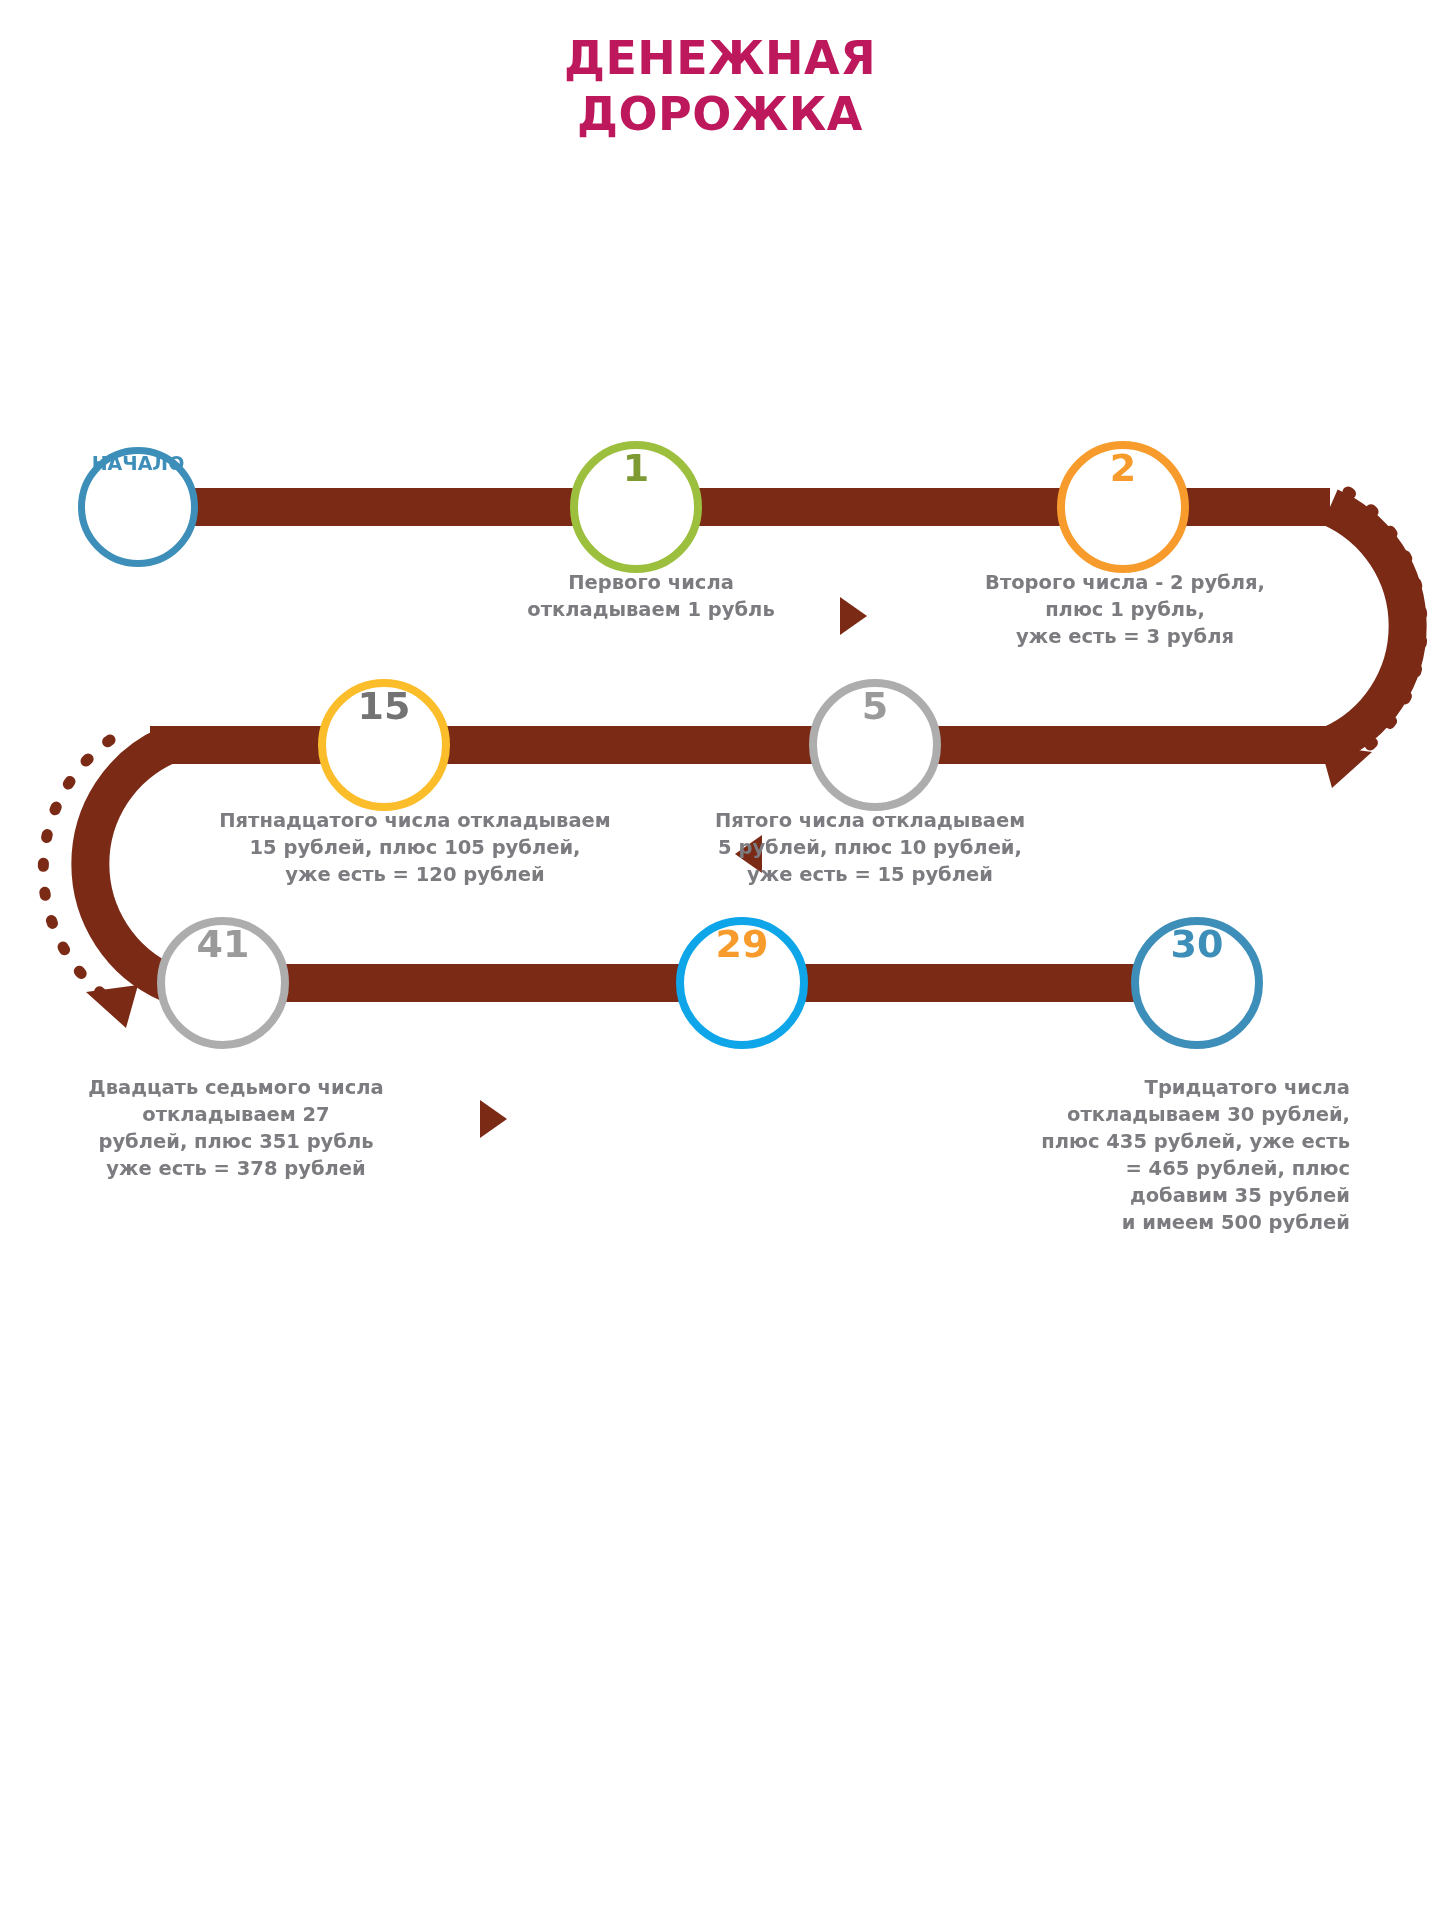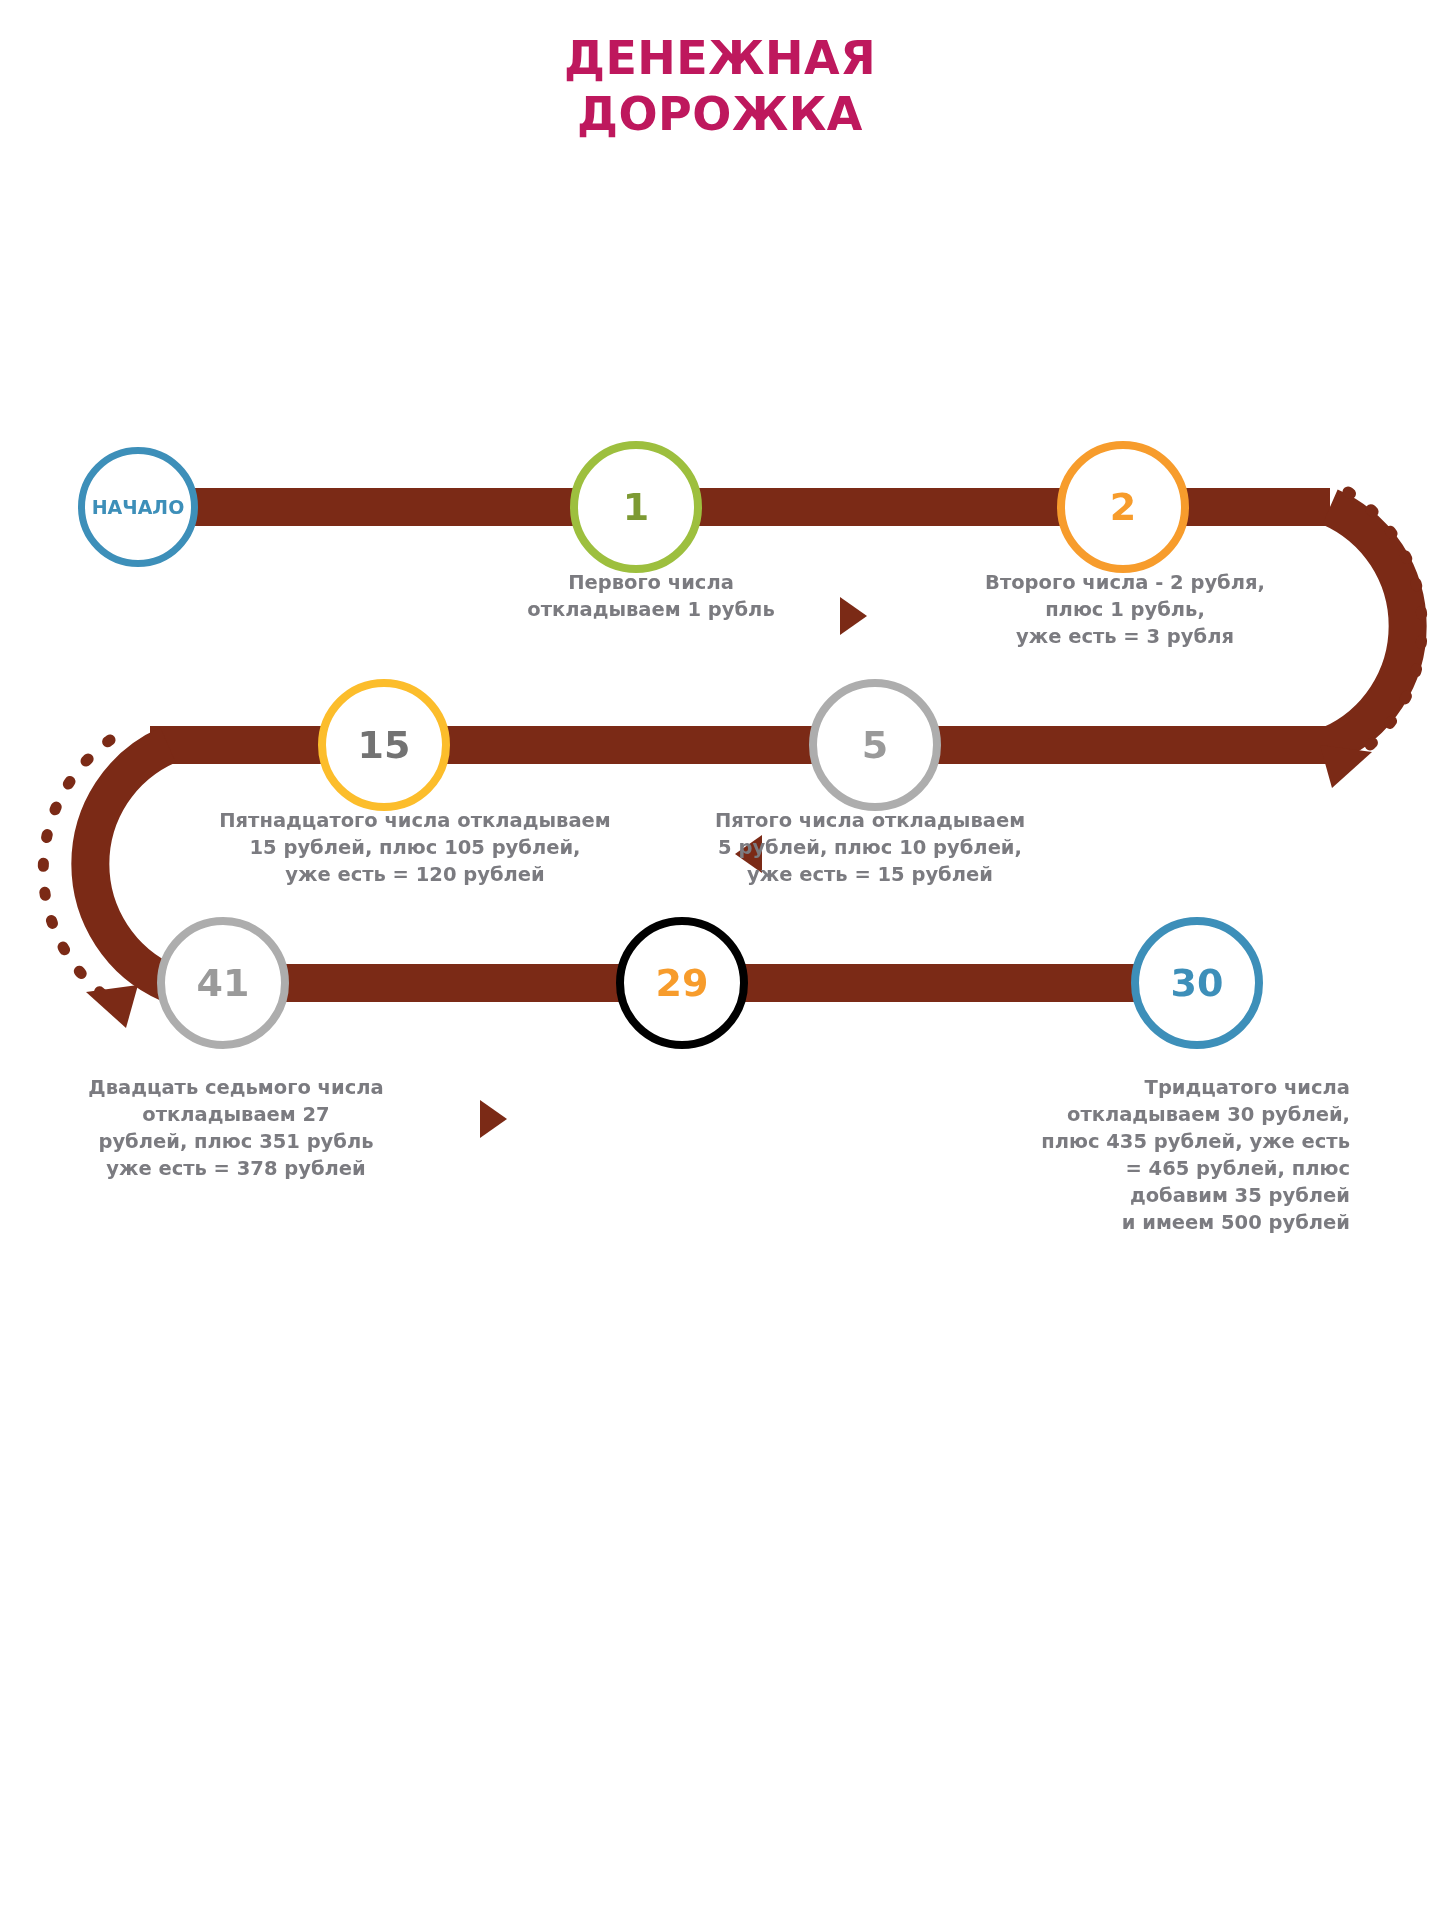--- a/index.html
+++ b/index.html
@@ -31,21 +31,20 @@
     position:absolute;left:0;top:0;width:1440px;height:1920px;
     pointer-events:none;
   }
 
   
   .node{
     position:absolute;
     border-radius:50%;
     background:#ffffff;
     display:flex;
-    align-items:center;
     justify-content:center;
     box-sizing:border-box;
     font-weight:bold;
   }
   .node .node-label{
     line-height:1;
     white-space:nowrap;
   }
 
   
@@ -120,21 +119,21 @@
   </div>
 
   <div class="node" style="left:809px;top:679px;width:132px;height:132px;border:8px solid #adadad;">
     <span class="node-label" style="color:#9a9a9a;font-size:38px;">5</span>
   </div>
 
   <div class="node" style="left:157px;top:917px;width:132px;height:132px;border:8px solid #adadad;">
     <span class="node-label" style="color:#9a9a9a;font-size:38px;">41</span>
   </div>
 
-  <div class="node" style="left:616px;top:917px;width:132px;height:132px;border:8px solid #000000;">
+  <div class="node" style="left:676px;top:917px;width:132px;height:132px;border:8px solid #0ea5e9;">
     <span class="node-label" style="color:#f79c2c;font-size:38px;">29</span>
   </div>
 
   <div class="node" style="left:1131px;top:917px;width:132px;height:132px;border:8px solid #3d8fb9;">
     <span class="node-label" style="color:#3d8fb9;font-size:38px;">30</span>
   </div>
 
   <div class="tri tri-right" style="left:840px;top:597px;"></div>
   <div class="tri tri-left" style="left:735px;top:835px;"></div>
   <div class="tri tri-right" style="left:480px;top:1100px;"></div>

